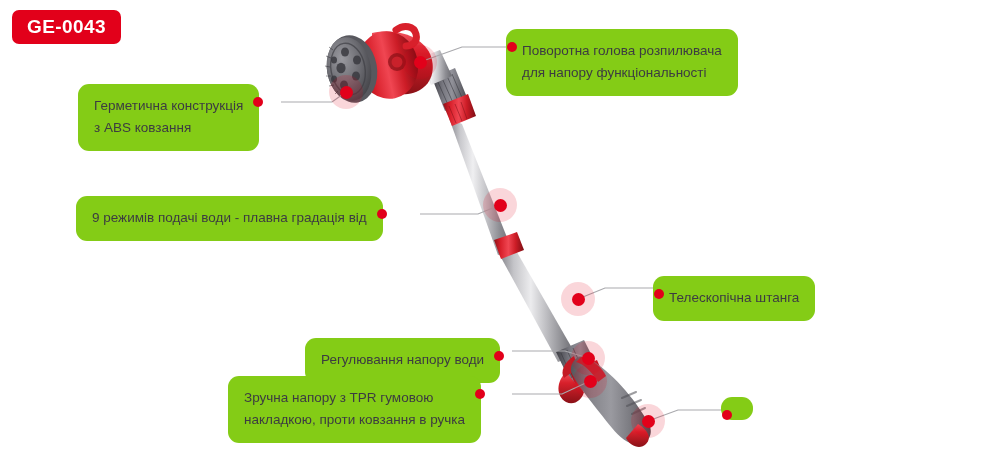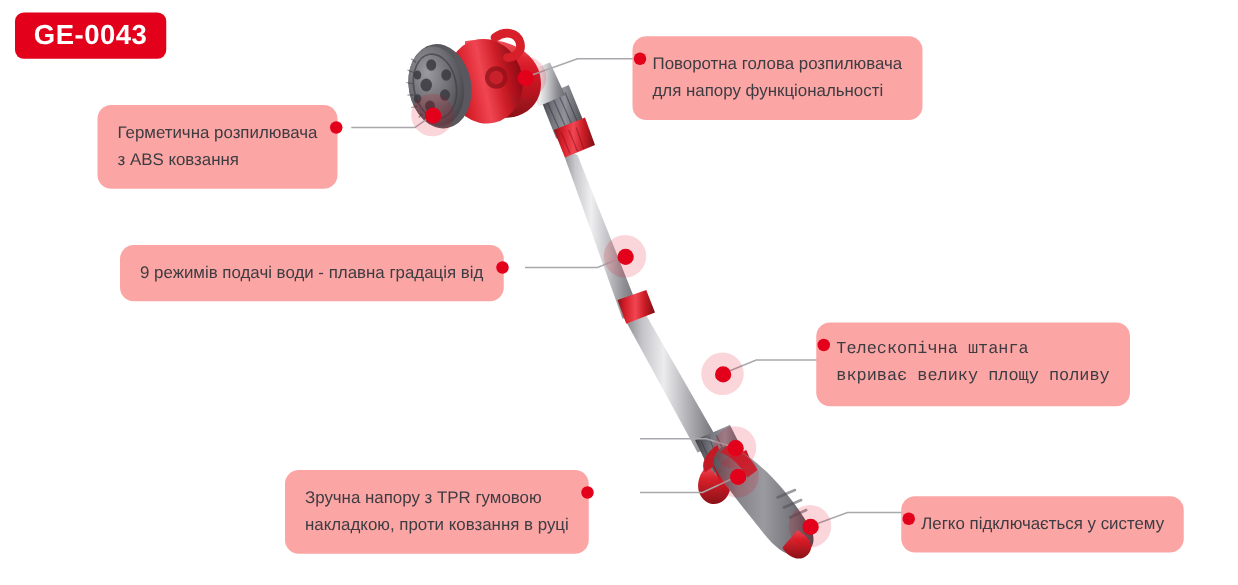--- a/index.html
+++ b/index.html
@@ -19,21 +19,21 @@
     overflow: hidden;
   }
 
   
   #sku-badge {
     position: absolute;
     left: 12px;
     top: 10px;
     background: #E2001A;
     color: #ffffff;
-    font-size: 22px;
+    font-size: 19px;
     font-weight: bold;
     letter-spacing: 0.4px;
     padding: 7px 15px 8px 15px;
     border-radius: 7px;
     line-height: 1;
     white-space: nowrap;
   }
 
   
   #leaders {
@@ -44,21 +44,21 @@
   }
   .leader-path {
     fill: none;
     stroke: #a9a9ad;
     stroke-width: 1.2;
   }
 
   
   .callout {
     position: absolute;
-    background: #fca5a5;
+    background: #84cc16;
     border-radius: 11px;
     color: #3c3c41;
     font-size: 13.5px;
     line-height: 1.62;
     padding: 11px 16px 12px 16px;
     box-sizing: border-box;
     white-space: nowrap;
   }
   .callout .line { display: block; }
 
@@ -283,40 +283,42 @@
   <div class="hotspot" style="left:648px; top:421px;"></div>
 
   <div class="callout" style="left:506px; top:29px;">
     <span class="callout-dot" style="left:1px; top:13px;"></span>
     <span class="line">Поворотна голова розпилювача</span>
     <span class="line">для напору функціональності</span>
   </div>
 
   <div class="callout" style="left:78px; top:84px;">
     <span class="callout-dot" style="right:-4px; top:13px;"></span>
-    <span class="line">Герметична розпилювача</span>
+    <span class="line">Герметична конструкція</span>
     <span class="line">з ABS ковзання</span>
   </div>
 
-  <div class="callout" style="left:96px; top:196px;">
+  <div class="callout" style="left:76px; top:196px;">
     <span class="callout-dot" style="right:-4px; top:13px;"></span>
     <span class="line">9 режимів подачі води - плавна градація від</span>
   </div>
 
-  <div class="callout" style="left:653px; top:258px;font-family:Liberation Mono, monospace;">
+  <div class="callout" style="left:653px; top:276px;">
     <span class="callout-dot" style="left:1px; top:13px;"></span>
     <span class="line">Телескопічна штанга</span>
-    <span class="line">вкриває велику площу поливу</span>
-  </div>
-
+  </div>
+
+  <div class="callout" style="left:305px; top:338px;">
+    <span class="callout-dot" style="right:-4px; top:13px;"></span>
+    <span class="line">Регулювання напору води</span>
+  </div>
 
   <div class="callout" style="left:228px; top:376px;">
     <span class="callout-dot" style="right:-4px; top:13px;"></span>
     <span class="line">Зручна напору з TPR гумовою</span>
-    <span class="line">накладкою, проти ковзання в руці</span>
+    <span class="line">накладкою, проти ковзання в ручка</span>
   </div>
 
   <div class="callout" style="left:721px; top:397px;">
     <span class="callout-dot" style="left:1px; top:13px;"></span>
-    <span class="line">Легко підключається у систему</span>
   </div>
 
 </div>
 
 </body></html>

